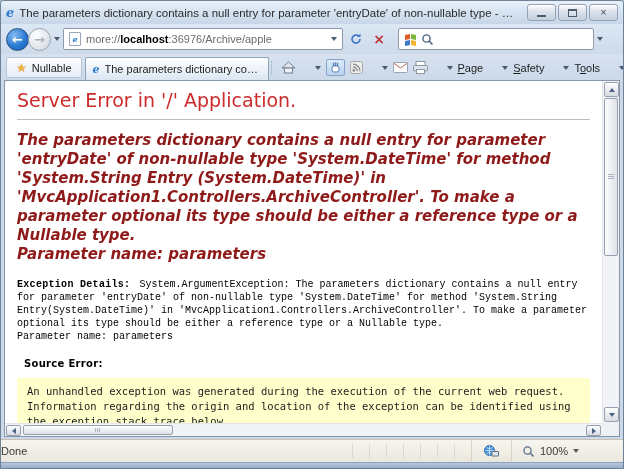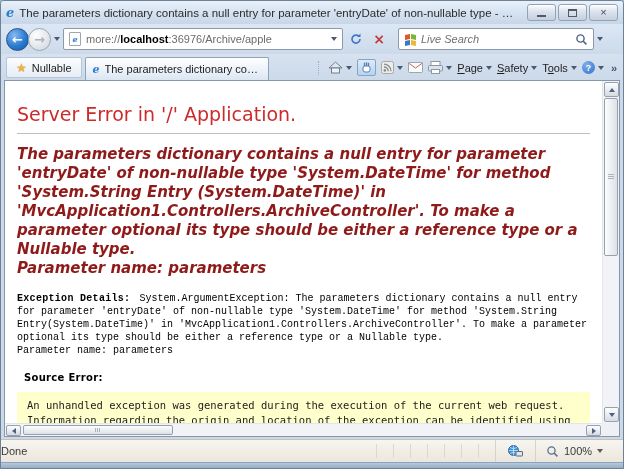--- a/index.html
+++ b/index.html
@@ -58,34 +58,34 @@
     border:1px solid #b6c5d8;border-radius:2px;background:linear-gradient(#fcfdfe,#e5edf6);
     font-size:11px;color:#222;}
   .star{color:#f2b23e;font-size:12px;line-height:1;text-shadow:0 0 1px #b97;}
   .tab{height:23px;width:184px;display:flex;align-items:center;gap:5px;padding:0 7px;
     border:1px solid #8fa3b8;border-bottom:none;border-radius:2px 2px 0 0;
     background:linear-gradient(#ffffff,#e6eef7 70%,#dbe6f2);font-size:11px;color:#222;}
   .tab-title{flex:1;white-space:nowrap;overflow:hidden;text-overflow:ellipsis;}
   .cmdbar{margin-left:auto;display:flex;align-items:center;gap:5px;padding:0 3px 4px 0;
     font-size:11px;color:#1e1e1e;}
   .dotsep{width:3px;height:14px;border-left:1px dotted #9fb0c2;margin:0 2px;}
-  .cmditem{display:flex;align-items:center;gap:3px;}
+  .cmditem{display:flex;align-items:center;gap:19px;}
   .cmditem .key{text-decoration:underline;}
   .handbtn{border:1px solid #86a4c7;border-radius:2px;padding:1px 2px;
     background:linear-gradient(#dcebfb,#b9d2ee);display:flex;align-items:center;}
   .helpcirc{width:13px;height:13px;border-radius:50%;background:radial-gradient(circle at 35% 30%,#7fb0ea,#2f6fd0);
     color:#fff;font:bold 9px "Liberation Sans",sans-serif;display:flex;align-items:center;justify-content:center;}
   .chev{font-size:11px;color:#44566c;font-weight:bold;margin-left:2px;}
 
   
   .viewport{flex:1;position:relative;background:#cbd9e9;}
   .content-frame{position:absolute;left:3px;right:3px;top:0;bottom:2px;
     border:1px solid #8796a8;background:#fff;}
   .page{position:absolute;left:0;top:0;right:17px;bottom:13px;overflow:hidden;
-    padding:20px 12px 0 12px;font-family:"DejaVu Sans",sans-serif;font-size:10px;color:#000;}
+    padding:6px 12px 0 12px;font-family:"DejaVu Sans",sans-serif;font-size:10px;color:#000;}
   .page h1{font-size:19px;line-height:23px;font-weight:normal;color:#cc2b2b;margin:2px 0 7px;}
   .rule{border-top:1px solid #bdbdbd;margin-bottom:11px;}
   .errmsg{color:#8f1a1a;font-size:15px;line-height:19px;font-weight:bold;font-style:italic;}
   .para{margin-top:14px;line-height:14px;}
   .para b{padding-right:3px;letter-spacing:.3px;}
   .tight{line-height:13px;font-family:Liberation Mono, monospace;}
   .label-only{margin-top:15px;font-weight:bold;letter-spacing:.3px;margin-left:7px;}
   .srcbox{margin-top:9px;background:#ffffcc;padding:6px 10px;
     font-family:"DejaVu Sans Mono",monospace;font-size:10.5px;line-height:15px;color:#1c1c1c;}
 
@@ -117,21 +117,21 @@
   
   .statusbar{height:23px;display:flex;align-items:center;
     background:linear-gradient(#f7f5f0,#ece7dd);border-top:1px solid #c9c1b1;
     font-size:11px;color:#3a3a3a;}
   .status-text{flex:1;}
   .sb-cells{display:flex;height:14px;}
   .sb-cells span{width:17px;border-left:1px solid #ddd8cc;}
   .zonegroup{display:flex;align-items:center;gap:6px;padding:0 12px;height:100%;
     border-left:1px solid #d9d3c5;}
   .zoomgroup{display:flex;align-items:center;gap:5px;padding:0 10px;height:100%;
-    border-left:1px solid #d9d3c5;width:88px;}
+    border-left:1px solid #d9d3c5;width:112px;}
   .statusbar .dd{border-top-color:#5a5a5a;}
 
   .bottomedge{height:6px;background:linear-gradient(#b7c9dc,#96aec7);border-top:1px solid #8ba4bd;}
 
   svg{display:block;}
 </style>
 </head>
 <body>
 
 <div class="window">
@@ -179,21 +179,20 @@
         <span class="stop-x">×</span>
       </span>
 
     <span class="searchbox">
       <svg width="13" height="13" viewBox="0 0 13 13">
         <polygon points="1,2 6,1 6,6 1,7" fill="#e05a26"></polygon>
         <polygon points="7,1 12,2 12,7 7,6" fill="#7fb33c"></polygon>
         <polygon points="1,8 6,7 6,12 1,13" fill="#3c78c8"></polygon>
         <polygon points="7,7 12,8 12,13 7,12" fill="#f0b832"></polygon>
       </svg>
-      <input type="text" placeholder="Live Search" style="">
       <svg width="13" height="13" viewBox="0 0 13 13">
         <circle cx="5.5" cy="5.5" r="3.6" fill="none" stroke="#4a6382" stroke-width="1.4"></circle>
         <line x1="8.3" y1="8.3" x2="11.4" y2="11.4" stroke="#4a6382" stroke-width="1.6"></line>
       </svg>
     </span>
     <span class="dd"></span>
   </div>
 
   <div class="tabrow">
     <span class="favbtn">

